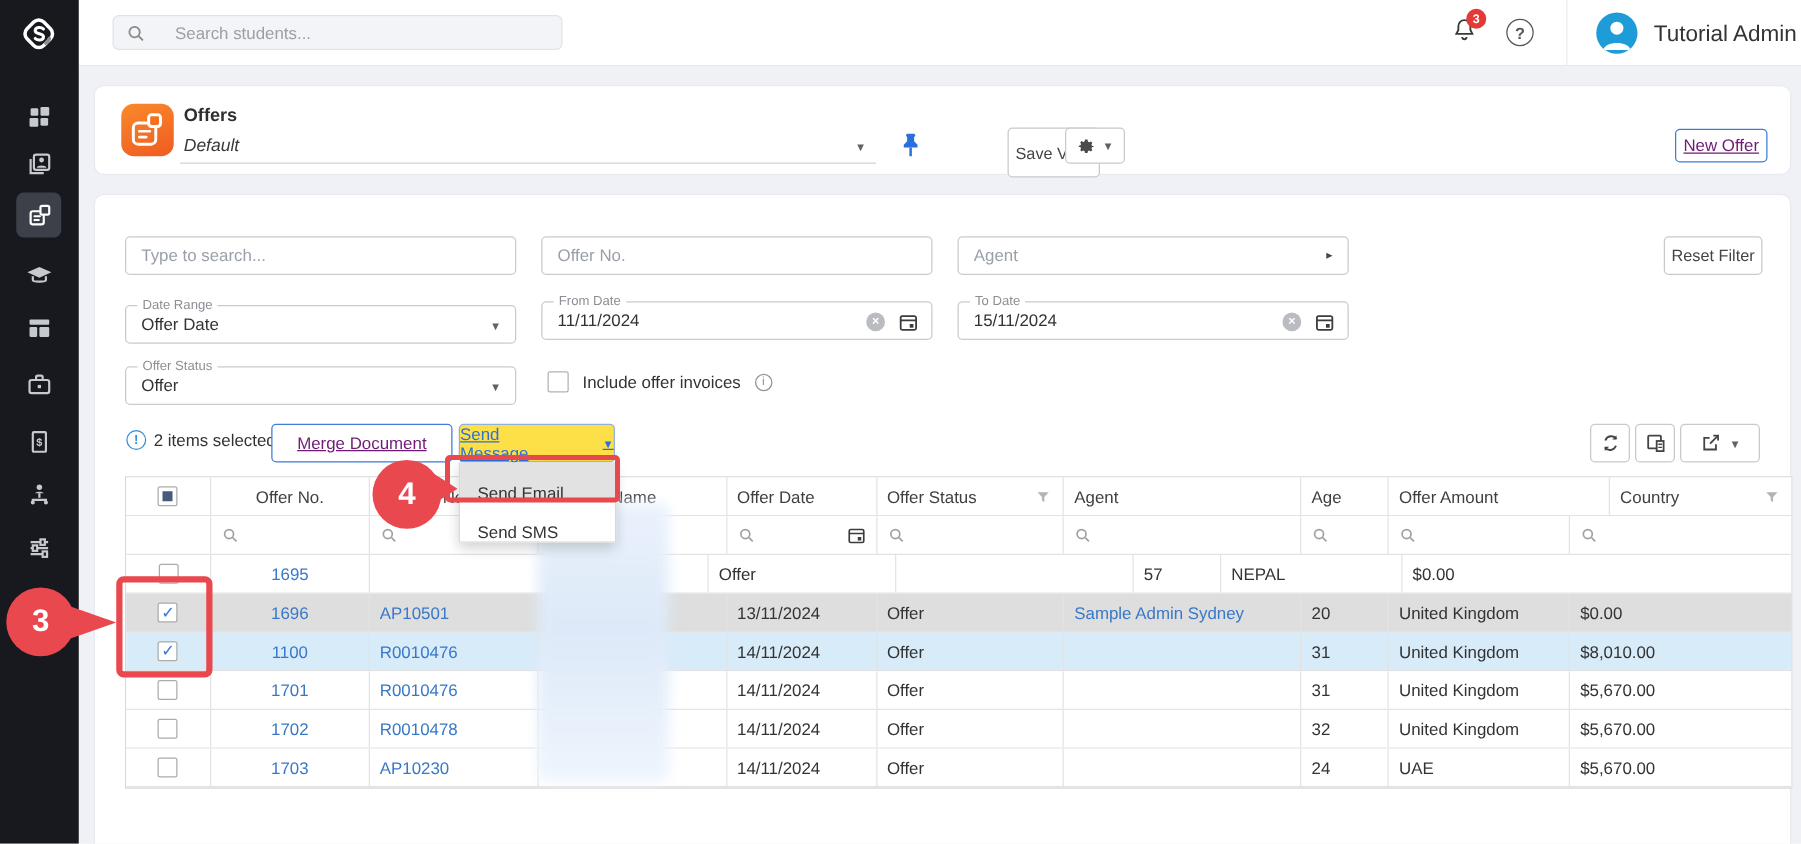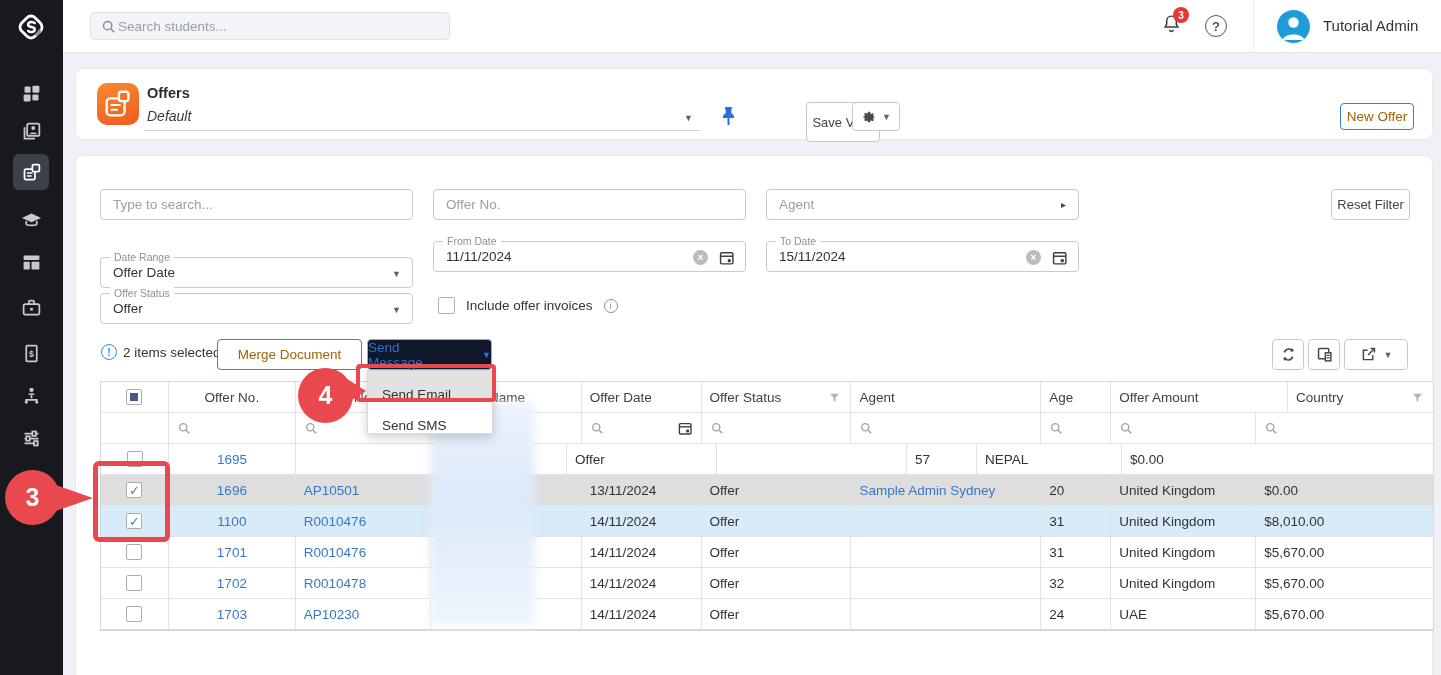--- a/index.html
+++ b/index.html
@@ -20,33 +20,33 @@
   .logo-box { position:absolute; left:12px; top:8px; width:38px; height:38px;
     display:flex; align-items:center; justify-content:center; }
 
   
   .topbar { left:63px; top:0; width:1378px; height:53px; background:#fff;
     border-bottom:1px solid #e7e8ee; z-index:4; }
   .search-wrap { position:absolute; left:27px; top:12px; width:360px; height:28px;
     background:#f3f4f7; border:1px solid #e1e2e7; border-radius:5px;
     display:flex; align-items:center; padding-left:10px; }
   .search-wrap input { border:0; background:transparent; outline:none; font:inherit;
-    color:#333; margin-left:2px; width:300px; }
+    color:#333; margin-left:24px; width:300px; }
   .search-wrap input::placeholder { color:#9aa0a8; }
   .bell-wrap { position:absolute; left:1098px; top:13px; width:26px; height:28px; cursor:pointer; }
   .badge { position:absolute; left:12px; top:-6px; min-width:16px; height:16px; background:#e53935;
     border-radius:8px; color:#fff; font-size:10px; font-weight:bold;
     display:flex; align-items:center; justify-content:center; padding:0 3px; }
   .help-btn { position:absolute; left:1142px; top:15px; width:22px; height:22px; border:1.6px solid #555;
     border-radius:50%; color:#555; font-size:13px; font-weight:bold;
     display:flex; align-items:center; justify-content:center; cursor:pointer; }
   .top-divider { position:absolute; left:1190px; top:0; width:1px; height:53px; background:#ededf2; }
   .avatar { position:absolute; left:1214px; top:10px; width:33px; height:33px; border-radius:50%;
     background:#1e9cd7; overflow:hidden; cursor:pointer; }
-  .user-name { position:absolute; left:1260px; top:17px; font-size:15px; color:#333; }
+  .user-name { position:absolute; left:1260px; top:17px; font-size:18px; color:#333; }
 
   
   .card { background:#fff; border:1px solid #e8eaf0; border-radius:8px; }
   .card1 { left:75px; top:68px; width:1358px; height:72px; z-index:3; }
   .card2 { left:75px; top:155px; width:1358px; height:530px; z-index:2; }
 
   
   .app-icon { position:absolute; left:21px; top:14px; width:42px; height:42px; border-radius:10px;
     background:linear-gradient(160deg,#f98a2b,#f05a22); display:flex; align-items:center; justify-content:center; }
   .vh-title { position:absolute; left:71px; top:16px; font-weight:bold; font-size:14.5px; color:#2e2e2e; }
@@ -54,21 +54,21 @@
     border-bottom:1px solid #d2d3d8; cursor:pointer;font-style:italic; }
   .vh-select .val { position:absolute; left:3px; top:3px; font-size:14px; color:#3a3a3a; }
   .caret { color:#5f6368; font-size:9px; }
   .vh-select .caret { position:absolute; right:8px; top:8px; }
   .pin-btn { position:absolute; left:638px; top:32px; width:28px; height:30px; cursor:pointer;
     display:flex; align-items:center; justify-content:center; }
   .btn { display:flex; align-items:center; justify-content:center; background:#fff;
     border:1px solid #c8c9ce; border-radius:4px; font-size:13px; color:#444; cursor:pointer; }
   .btn-saveview { position:absolute; left:730px; top:33px; width:74px; height:40px; }
   .btn-gear { position:absolute; left:776px; top:33px; width:48px; height:29px; gap:5px; }
-  .btn-blue { border:1px solid #3b7dd8; color:#a16207; }
+  .btn-blue { border:1px solid #3b7dd8; color:#701a75;text-decoration:underline; }
   .btn-newoffer { position:absolute; left:1264px; top:34px; width:74px; height:27px; font-size:13.5px; }
 
   
   .f-input { position:absolute; height:31px; border:1px solid #c9cace; border-radius:4px; background:#fff; }
   .f-input input { border:0; outline:none; background:transparent; font:inherit; width:100%;
     height:100%; padding:0 12px; color:#1d4ed8; }
   .f-input input::placeholder { color:#9aa0a8; }
   .fieldset { position:absolute; height:31px; border:1px solid #c9cace; border-radius:4px; background:#fff; }
   .fieldset .flabel { position:absolute; top:-7px; left:9px; background:#fff; padding:0 4px;
     font-size:10.5px; color:#8d8f94; }
@@ -85,21 +85,21 @@
   .inc-wrap { position:absolute; left:362px; top:141px; display:flex; align-items:center; gap:11px; }
   .info-gray { width:14px; height:14px; border:1.3px solid #909297; border-radius:50%; color:#8a8c91;
     font-size:9.5px; display:flex; align-items:center; justify-content:center; }
 
   
   .info-blue { width:16px; height:16px; border:1.5px solid #2f8fdd; border-radius:50%; color:#2f8fdd;
     font-size:10.5px; font-weight:bold; display:flex; align-items:center; justify-content:center; }
   .sel-wrap { position:absolute; left:25px; top:188px; display:flex; align-items:center; gap:6px; }
   .btn-merge { position:absolute; left:141px; top:183px; width:145px; height:31px; font-size:13.5px; }
   .btn-sendmsg { position:absolute; left:291px; top:183px; width:125px; height:31px; font-size:13.5px;
-    background:#0f172a; border:1px solid #8fb0d9; color:#2f6fd8; gap:25px; }
+    background:#fde047; border:1px solid #8fb0d9; color:#2f6fd8; gap:25px;text-decoration:underline; }
   .tool-btn { position:absolute; top:183px; height:31px; }
   .menu { position:absolute; left:291px; top:214px; width:126px; background:#fff; z-index:40;
     border:1px solid #d9d9d9; box-shadow:0 4px 10px rgba(0,0,0,.18); }
   .menu-item { height:31px; display:flex; align-items:flex-end; padding-left:14px; font-size:13.5px;
     color:#333; cursor:pointer; background:#fff; }
   .menu-item.hover { background:#e2e2e2; }
 
   
   .grid { position:absolute; left:24px; top:225px; width:1334px; border:1px solid #d8d8d8;
     background:#fff; }
@@ -287,21 +287,21 @@
     <input placeholder="Offer No." style="">
   </div>
   <div class="f-input" style="left:690px;top:33px;width:313px">
     <input placeholder="Agent" style="">
     <span class="arrow-r">▸</span>
   </div>
   <div class="btn btn-reset">
       <span>Reset Filter</span>
     </div>
 
-  <div class="fieldset" style="left:24px;top:101px;width:313px">
+  <div class="fieldset" style="left:24px;top:88px;width:313px">
     <span class="flabel">Date Range</span>
     <span class="fval">Offer Date</span>
     <span class="caret">▼</span>
   </div>
   <div class="fieldset" style="left:357px;top:85px;width:313px">
     <span class="flabel">From Date</span>
     <span class="fval">11/11/2024</span>
     <span class="clear-ic" style="right:37px">×</span>
     <span class="cal-ic" style="right:10px">
       <svg width="17" height="17" viewBox="0 0 20 20">

